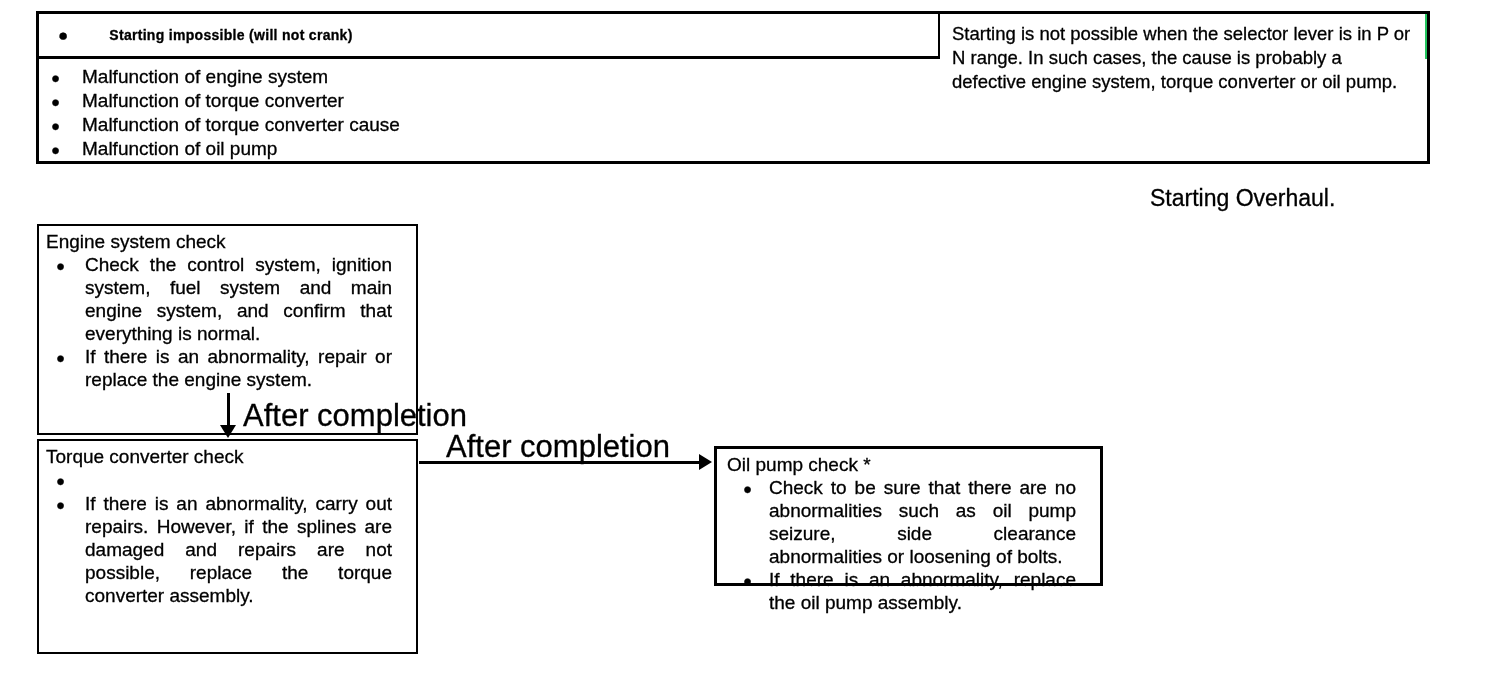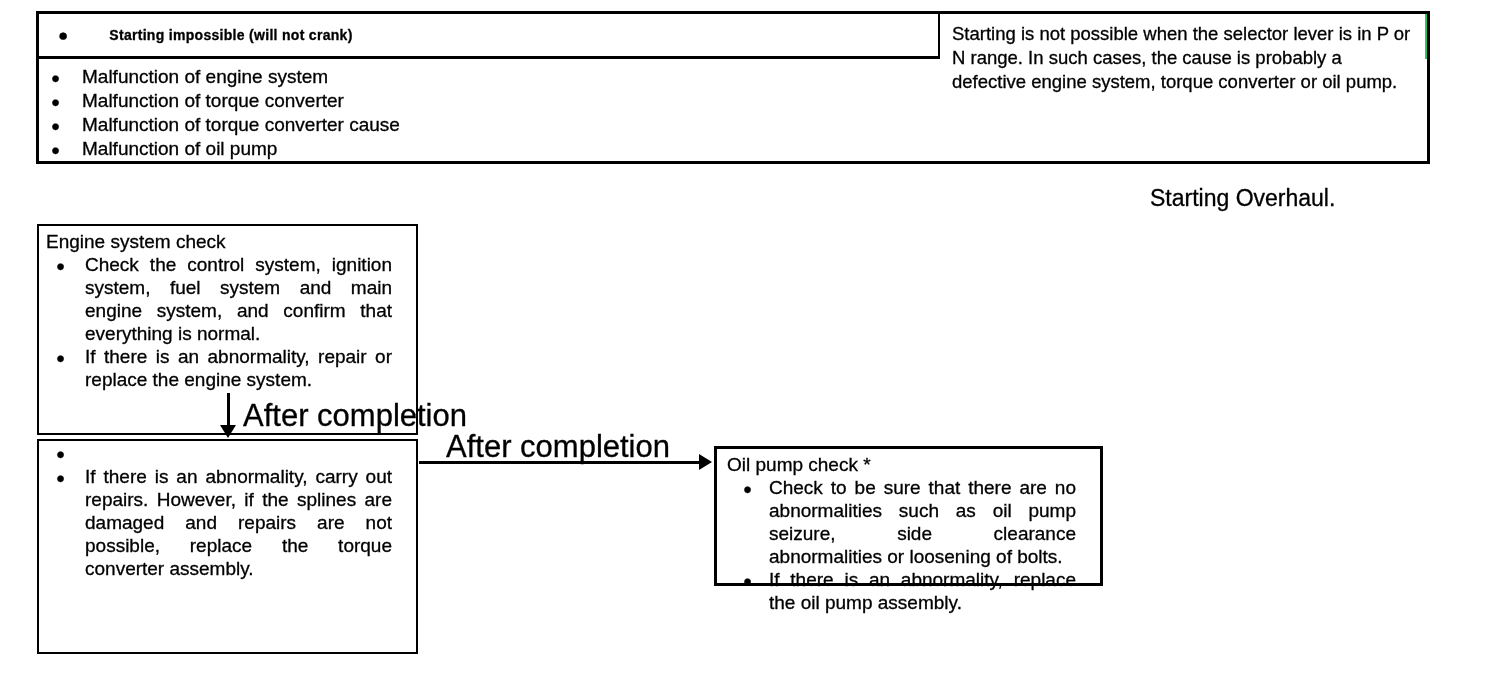--- a/index.html
+++ b/index.html
@@ -103,20 +103,21 @@
       <span class="blt">●</span>
       <span class="txt">If there is an abnormality, repair or replace the engine system.</span>
     </div>
   </div>
 
   <div class="vline"></div>
   <div class="vhead"></div>
   <div class="flow-label" id="label-1">After completion</div>
 
   <div class="box" id="box-torque">
+    <div class="box-title">Torque converter check</div>
     <div class="bullet-row">
       <span class="blt">●</span>
     </div>
     <div class="bullet-row">
       <span class="blt">●</span>
       <span class="txt">If there is an abnormality, carry out repairs.  However, if the splines are damaged and repairs are not possible, replace the torque converter assembly.</span>
     </div>
   </div>
 
   <div class="hline"></div>

